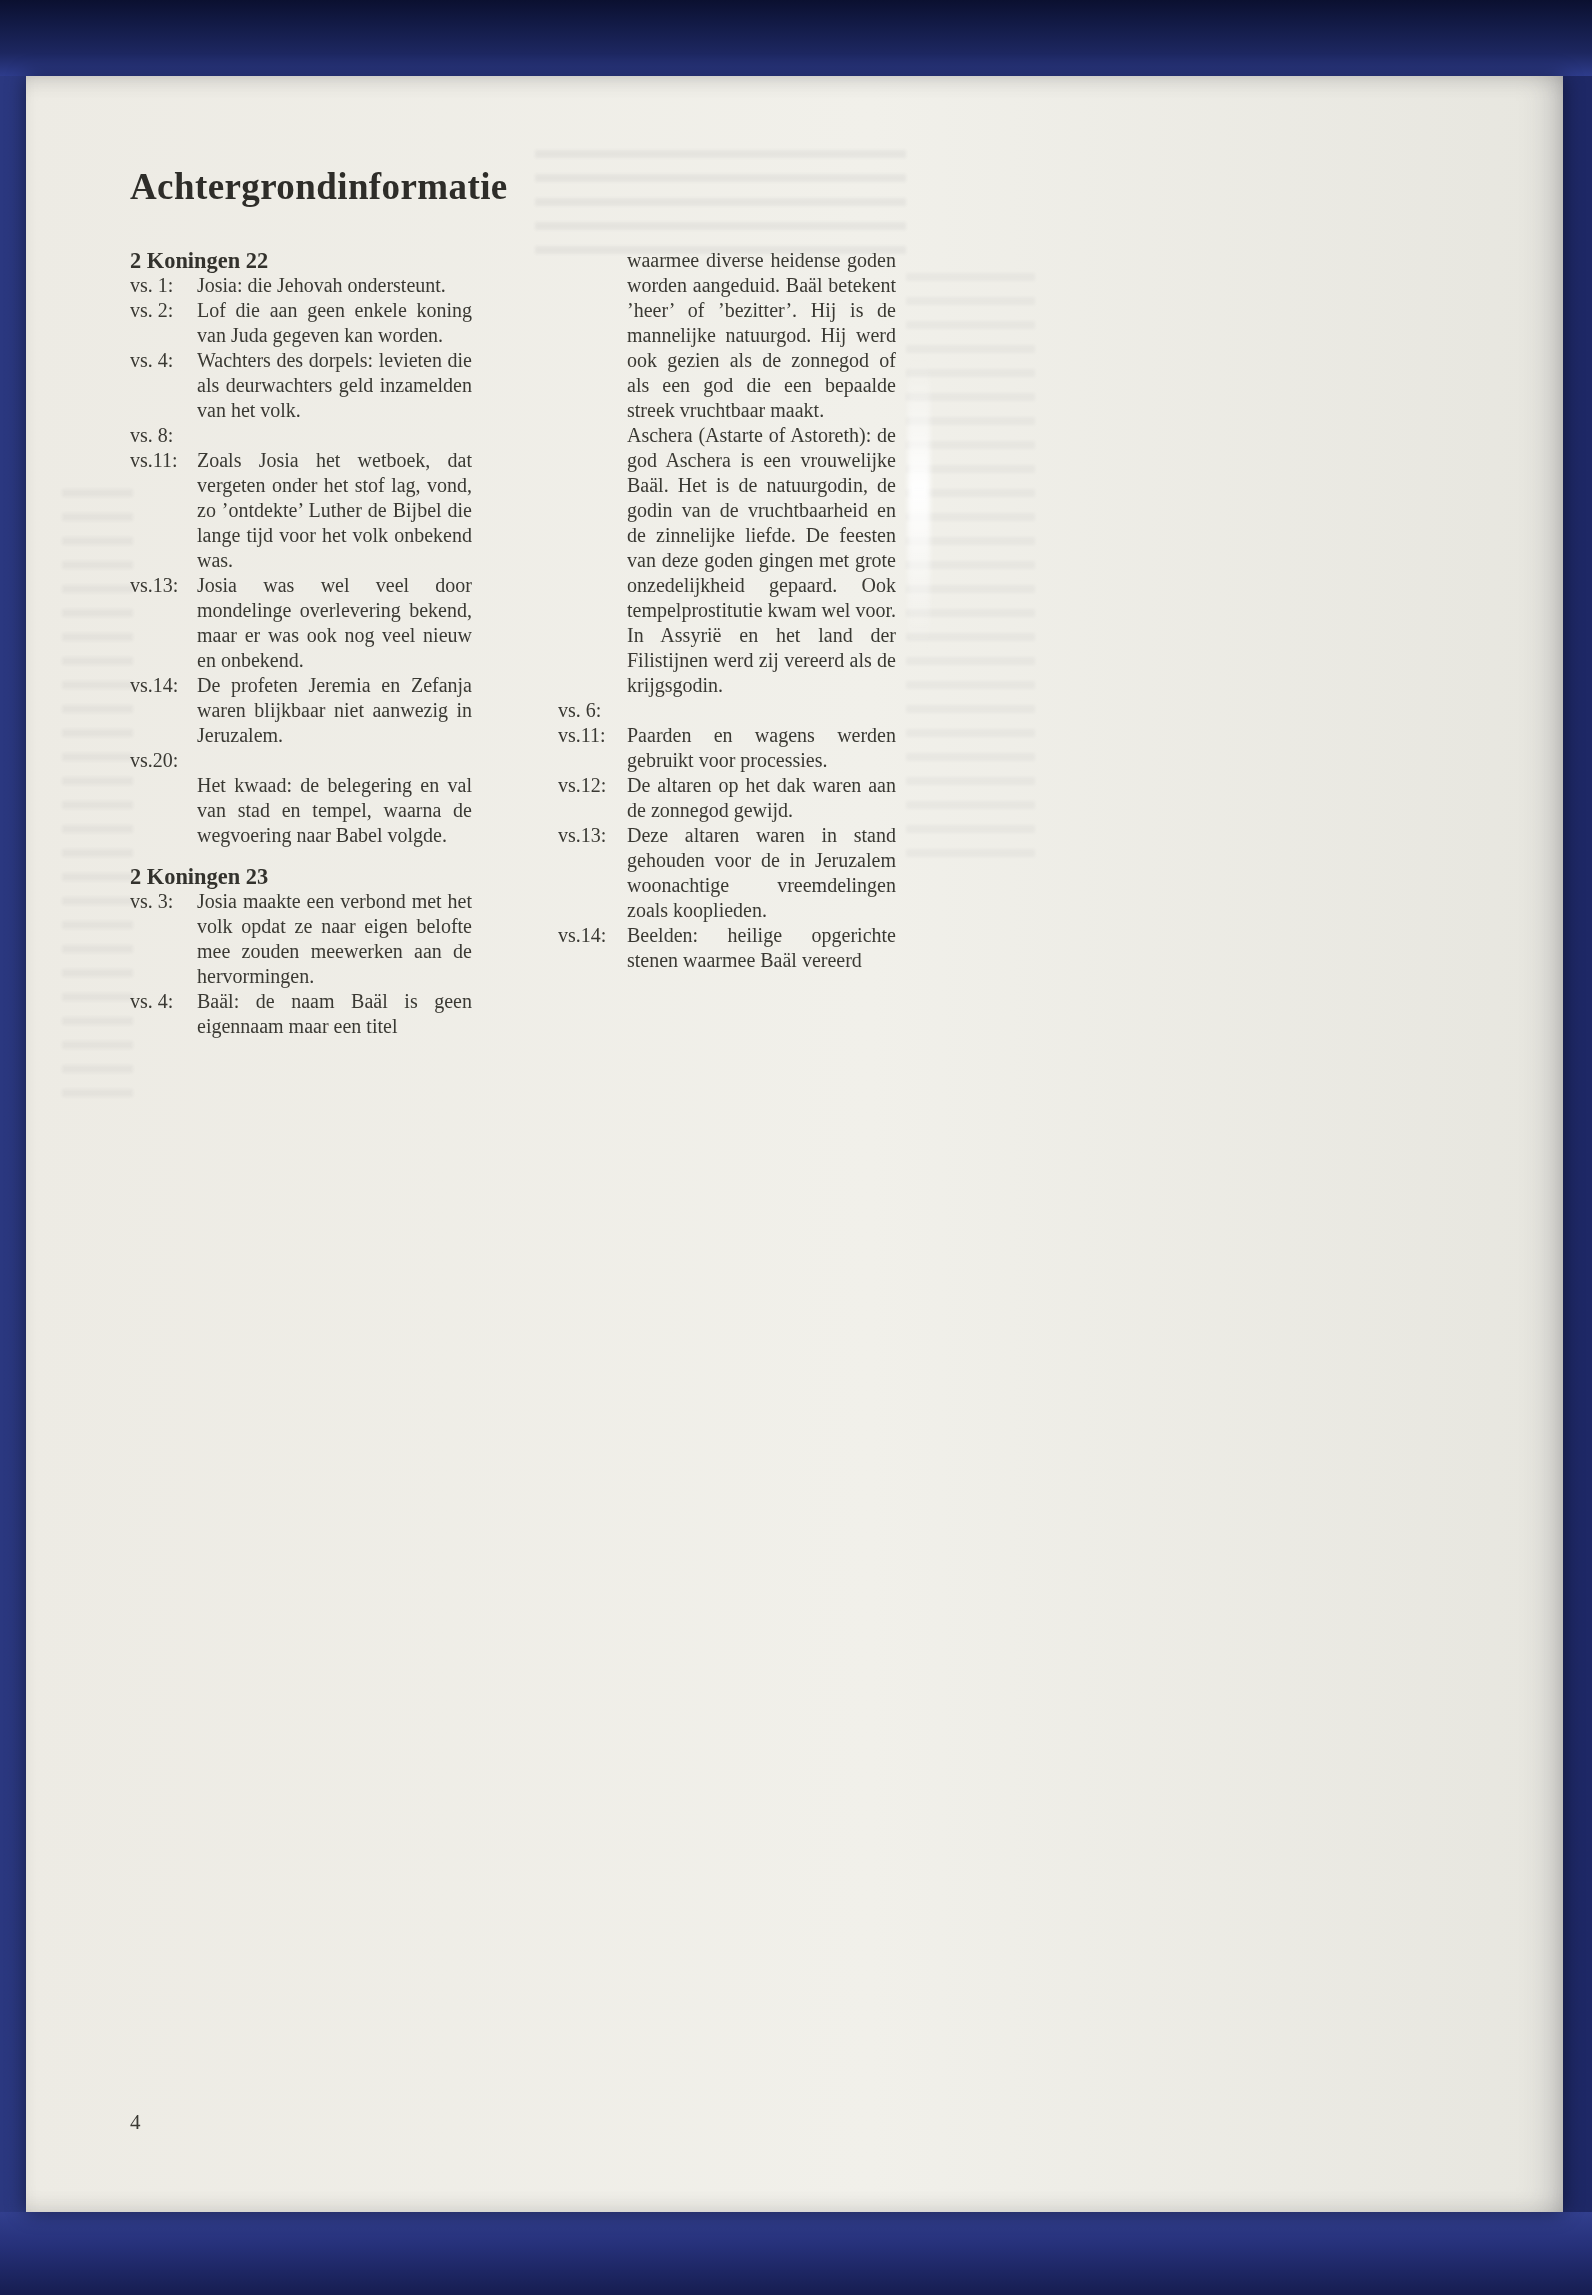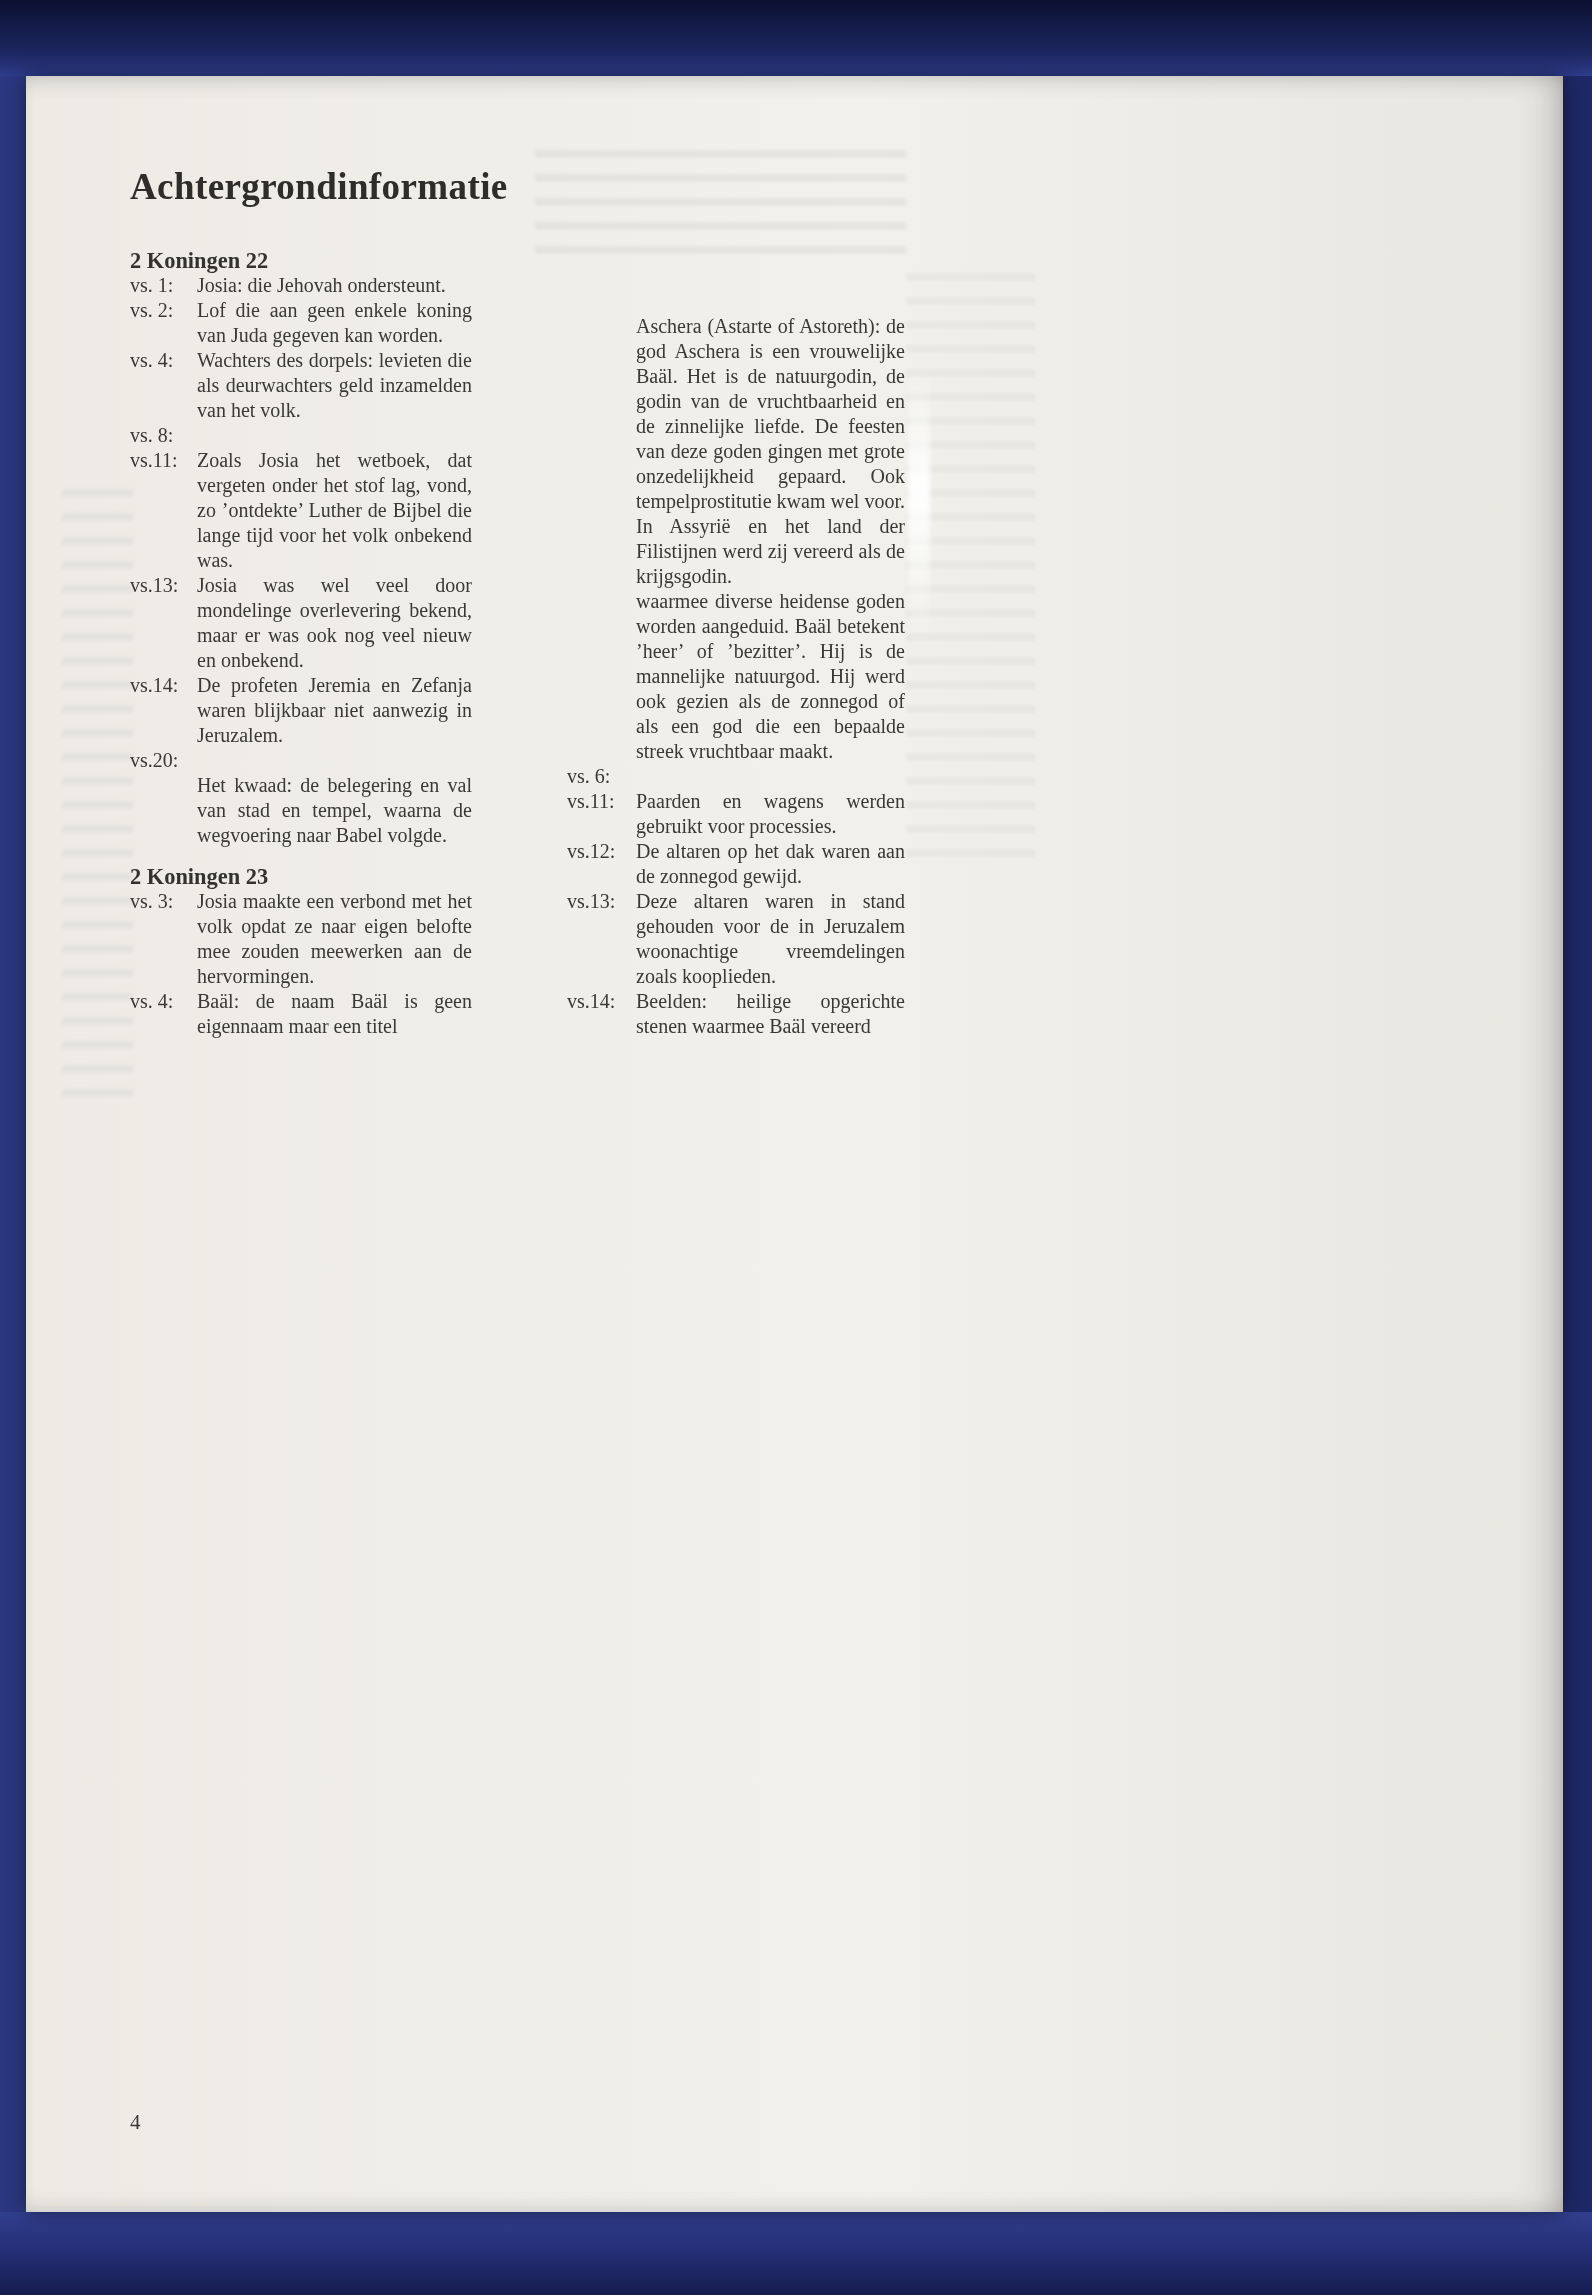--- a/index.html
+++ b/index.html
@@ -51,21 +51,21 @@
     line-height: 25px;
   }
   h1.title {
     margin: 0 0 40px 0;
     font-size: 37px;
     line-height: 43px;
     font-weight: bold;
     letter-spacing: 0.4px;
     color: #2e2d29;
   }
-  .columns { display: flex; align-items: flex-end; gap: 9px; }
+  .columns { display: flex; align-items: flex-start; }
   .col { flex: none; }
   .col-left  { width: 342px; }
   .col-right { width: 362px; margin-left: 62px; }
   h2.section-heading {
     margin: 0;
     font-size: 22.4px;
     line-height: 25px;
     font-weight: bold;
     color: #33322d;
   }
@@ -155,25 +155,25 @@
             <span class="vtext">Baäl: de naam Baäl is geen eigennaam maar een titel</span>
           </div>
         </div>
 
       </div>
 
       <div class="col col-right">
 
         <div class="entry">
           <span class="vlabel"></span>
+          <span class="vtext">waarmee diverse heidense goden worden aangeduid. Baäl betekent ’heer’ of ’bezitter’. Hij is de mannelijke natuurgod. Hij werd ook gezien als de zonnegod of als een god die een bepaalde streek vruchtbaar maakt.</span>
+        </div>
+        <div class="entry">
+          <span class="vlabel"></span>
           <span class="vtext">Aschera (Astarte of Astoreth): de god Aschera is een vrouwelijke Baäl. Het is de natuurgodin, de godin van de vruchtbaarheid en de zinnelijke liefde. De feesten van deze goden gingen met grote onzedelijkheid gepaard. Ook tempelprostitutie kwam wel voor. In Assyrië en het land der Filistijnen werd zij vereerd als de krijgsgodin.</span>
-        </div>
-        <div class="entry">
-          <span class="vlabel"></span>
-          <span class="vtext">waarmee diverse heidense goden worden aangeduid. Baäl betekent ’heer’ of ’bezitter’. Hij is de mannelijke natuurgod. Hij werd ook gezien als de zonnegod of als een god die een bepaalde streek vruchtbaar maakt.</span>
         </div>
         <div class="entry">
           <span class="vlabel">vs. 6:</span>
         </div>
         <div class="entry">
           <span class="vlabel">vs.11:</span>
           <span class="vtext">Paarden en wagens werden gebruikt voor processies.</span>
         </div>
         <div class="entry">
           <span class="vlabel">vs.12:</span>

